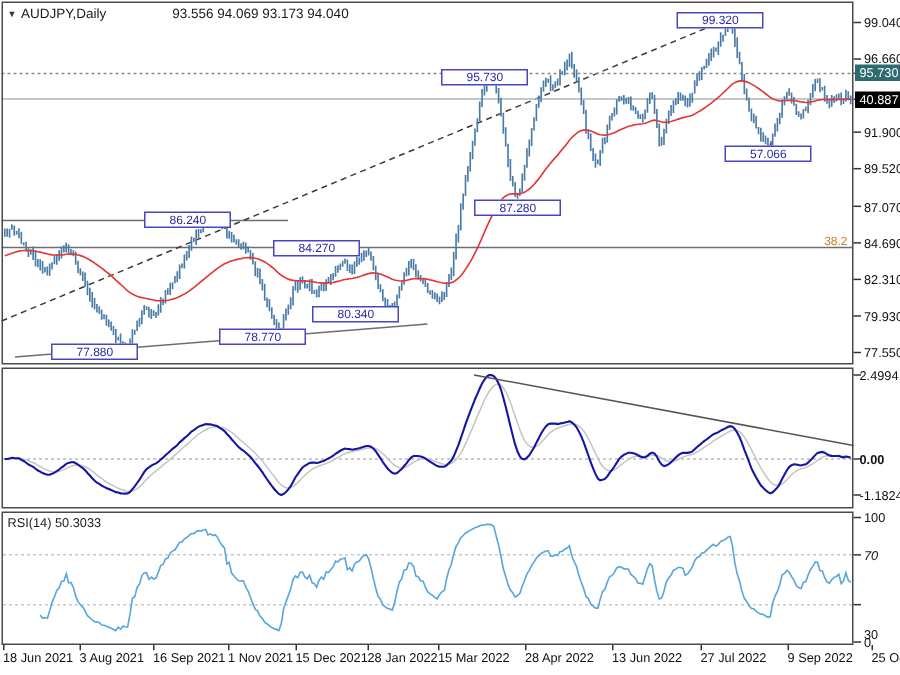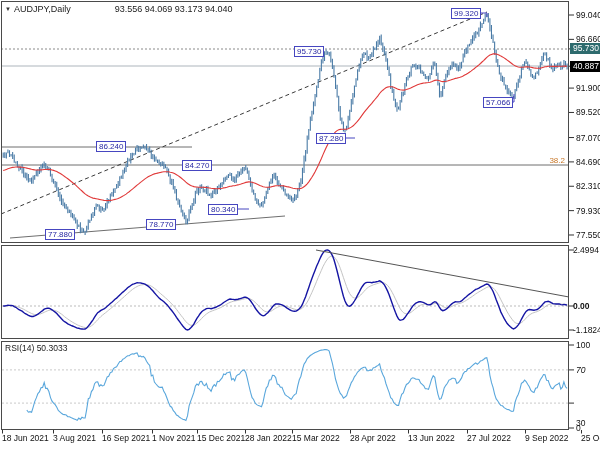--- a/index.html
+++ b/index.html
@@ -7,21 +7,21 @@
         font-family:"Liberation Sans",sans-serif;}
   .watermark{position:absolute;left:384px;top:180px;font-size:17px;color:#d9d9d9;
              letter-spacing:.5px;z-index:1;}
   #chart-svg{position:absolute;left:0;top:0;z-index:2;}
   .overlay{position:absolute;left:0;top:0;width:600px;height:450px;z-index:3;}
   .pane-title{position:absolute;font-size:9px;color:#1a1a1a;white-space:nowrap;}
   .collapse-arrow{font-size:6px;color:#333;vertical-align:1px;margin-right:3px;}
   .ohlc{margin-left:24px;padding-left:20px;}
   .axis-label{position:absolute;left:576px;font-size:8.5px;color:#111;white-space:nowrap;line-height:10px;}
   .axis-label.hl{left:570px;width:27px;color:#fff;padding:1px 0 0 3px;height:10px;line-height:9px;font-size:8.5px;}
-  .level-box{position:absolute;font-size:8px;line-height:9px;padding:0 2px;color:#2929a3;
+  .level-box{position:absolute;font-size:8px;line-height:9px;padding:0 16px;color:#2929a3;
              border:1px solid #4646c0;background:#ffffff;white-space:nowrap;}
   .date-label{position:absolute;top:433px;font-size:8.5px;color:#111;white-space:nowrap;}
   .fib-label{position:absolute;right:35px;top:156px;font-size:8px;color:#c8782a;}
 </style>
 </head>
 <body>
 
 <div class="root">
   <svg id="chart-svg" width="600" height="450">
       <g>
@@ -130,15 +130,15 @@
       <div class="date-label" style="left: 525px;">9 Sep 2022</div>
       <div class="date-label" style="left: 581px;">25 Oct 2022</div>
       <div class="level-box" style="left: 451px; top: 8px;">99.320</div>
       <div class="level-box" style="left: 294px; top: 46px;">95.730</div>
       <div class="level-box" style="left: 483px; top: 97px;">57.066</div>
       <div class="level-box" style="left: 316px; top: 133px;">87.280</div>
       <div class="level-box" style="left: 96px; top: 141px;">86.240</div>
       <div class="level-box" style="left: 182px; top: 160px;">84.270</div>
       <div class="level-box" style="left: 208px; top: 204px;">80.340</div>
       <div class="level-box" style="left: 146px; top: 219px;">78.770</div>
-      <div class="level-box" style="left: 34px; top: 229px; margin-left: 11px;">77.880</div>
+      <div class="level-box" style="left: 34px; top: 229px;">77.880</div>
     </div>
 </div>
 
 </body></html>

